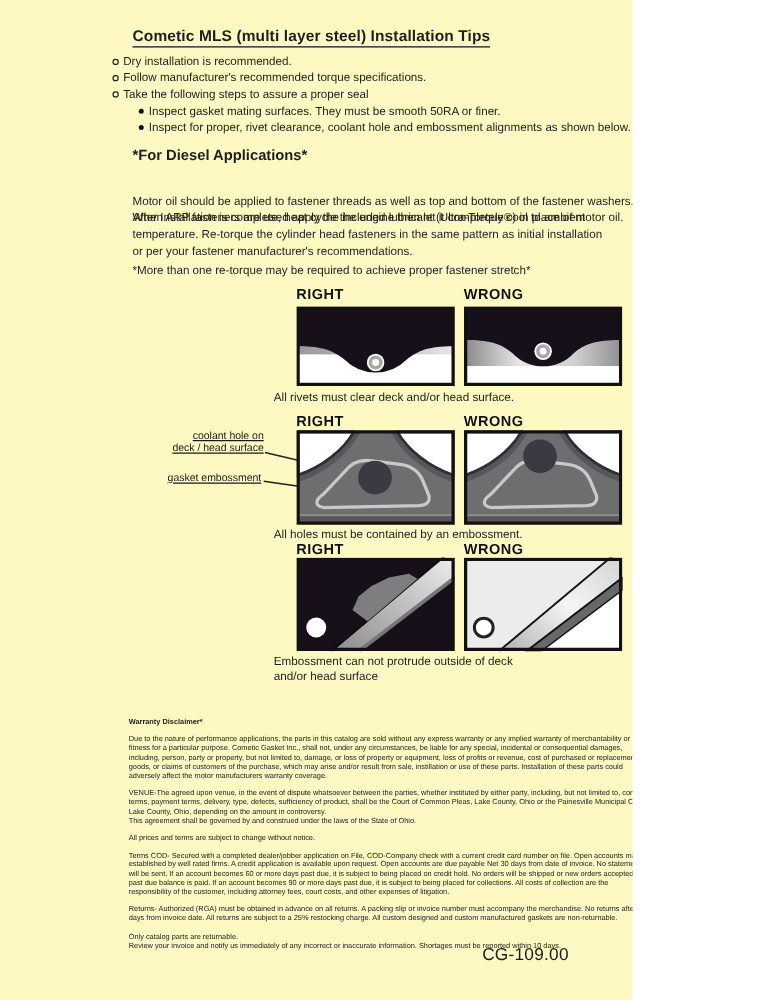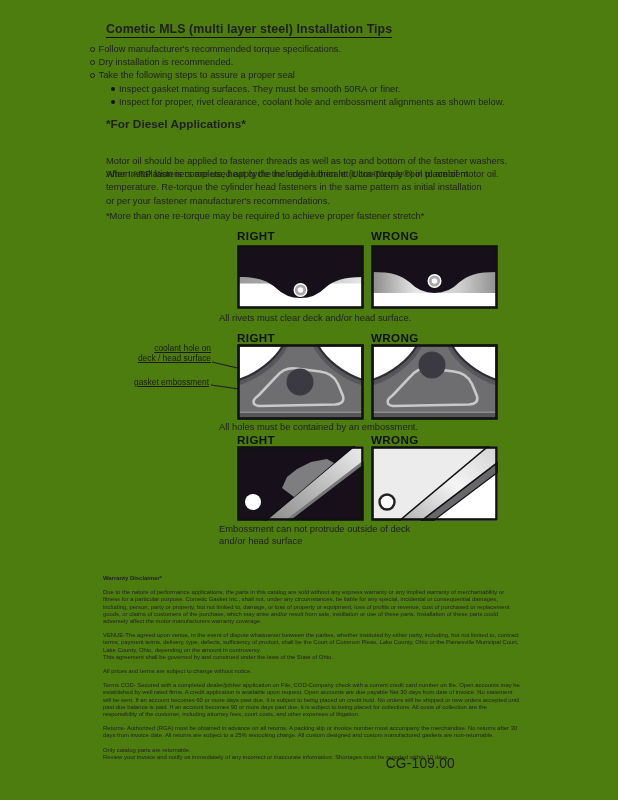--- a/index.html
+++ b/index.html
@@ -1,18 +1,18 @@
 <!DOCTYPE html>
 <html style="--diagram_black: #170f1a; --gasket_gray: #6e6e70; --hole_dark: #3b3a42; --embossment_line: #c9c9c9; --text_black: #1f1f1f;"><head>
 <meta charset="utf-8">
 <style>
   * { margin:0; padding:0; box-sizing:border-box; }
   html,body { background:#ffffff; }
   body { font-family:"Liberation Sans","DejaVu Sans",sans-serif; color:#1f1f1f; }
-  .page { position:relative; width:618px; height:800px; background:#4d7c0f; overflow:hidden; }
+  .page { position:relative; width:506px; height:800px; background:#fef9c3; overflow:hidden; }
 
   .doc-title { position:absolute; left:106px; top:22px; font-size:12.4px; font-weight:bold;
                border-bottom:1.6px solid #111; padding-bottom:1px; letter-spacing:.1px; }
 
   .bullets { position:absolute; left:90px; top:43px; width:500px; font-size:9.3px; line-height:13.2px; }
   .b-row { display:flex; align-items:flex-start; }
   .b-row .mark { flex:0 0 auto; width:4.5px; height:4.5px; border:1px solid #222; border-radius:50%;
                  margin:4px 4px 0 0; }
   .b-row.sub { margin-left:21px; }
   .b-row.sub .mark { width:4px; height:4px; border:none; background:#111; margin-top:4.5px; }
@@ -44,25 +44,25 @@
 </head>
 <body>
 
 <div class="page">
 
   <div class="doc-title">Cometic MLS (multi layer steel) Installation Tips</div>
 
   <div class="bullets">
     <div class="b-row">
       <span class="mark"></span>
+      <span>Dry installation is recommended.</span>
+    </div>
+    <div class="b-row">
+      <span class="mark"></span>
       <span>Follow manufacturer's recommended torque specifications.</span>
-    </div>
-    <div class="b-row">
-      <span class="mark"></span>
-      <span>Dry installation is recommended.</span>
     </div>
     <div class="b-row">
       <span class="mark"></span>
       <span>Take the following steps to assure a proper seal</span>
     </div>
     <div class="b-row sub">
       <span class="mark"></span>
       <span>Inspect gasket mating surfaces.  They must be smooth 50RA or finer.</span>
     </div>
     <div class="b-row sub">

